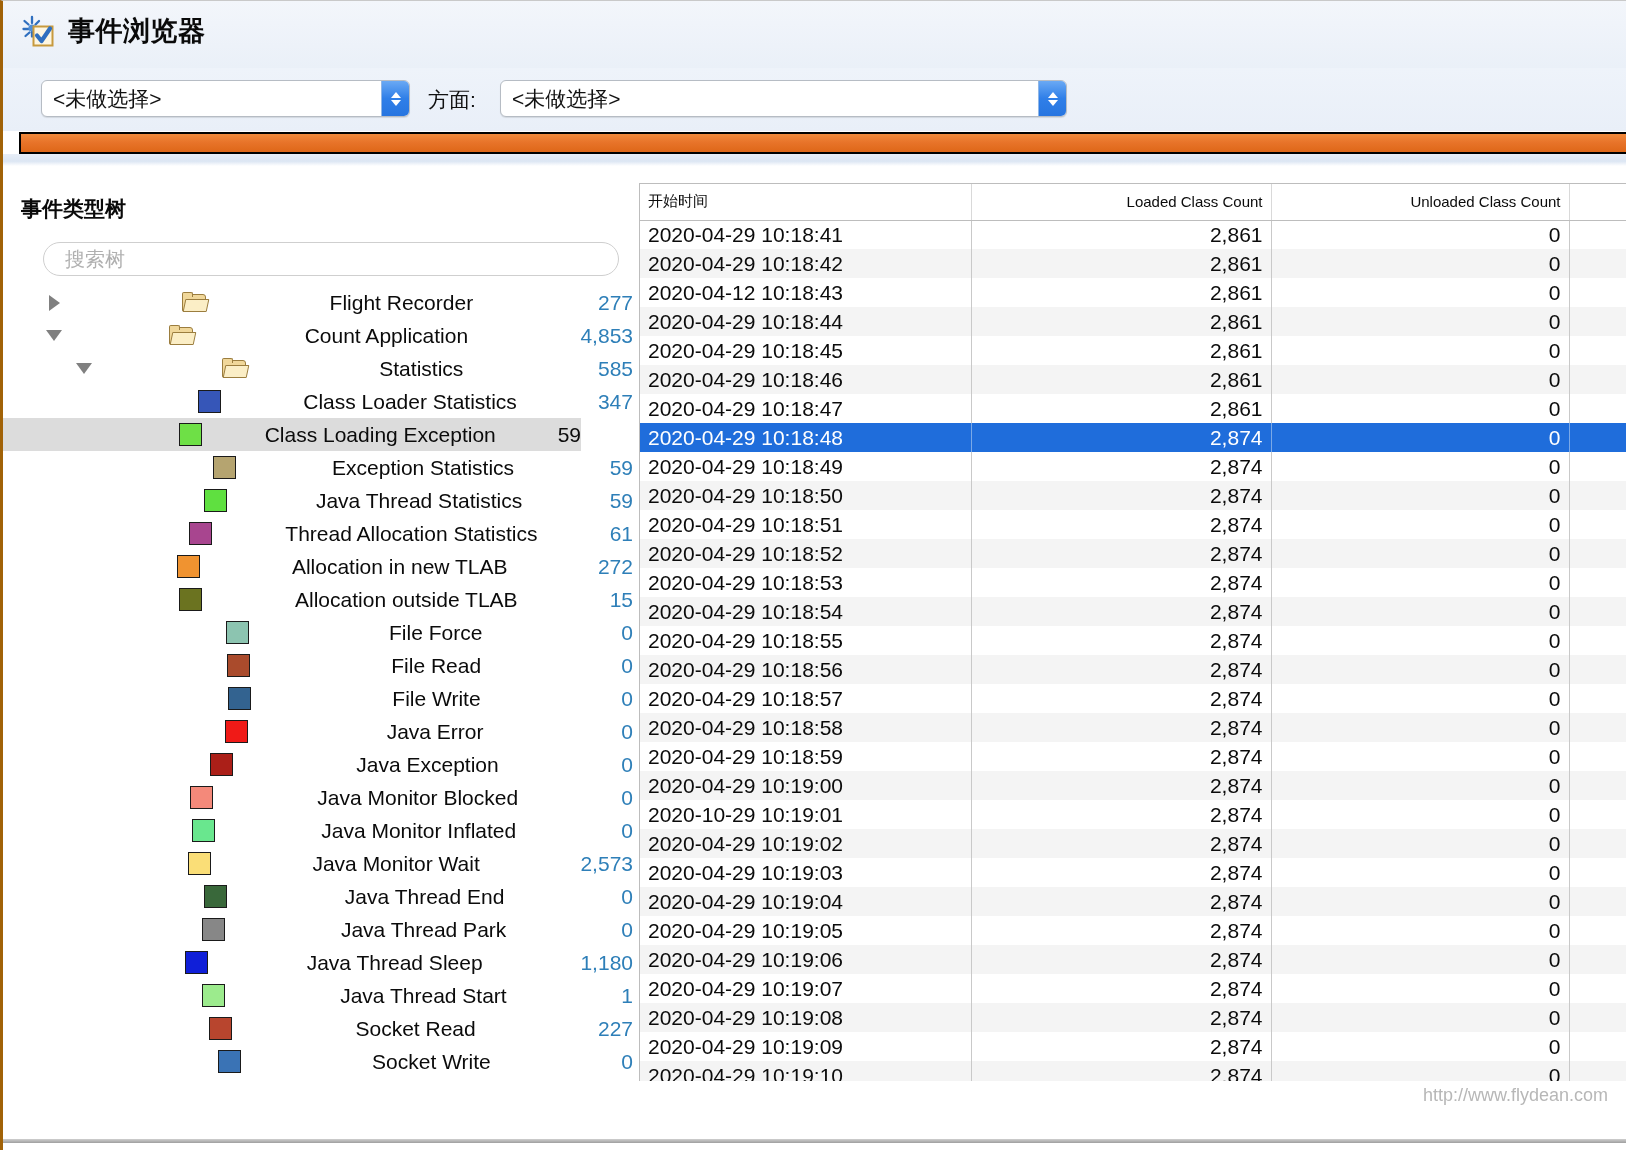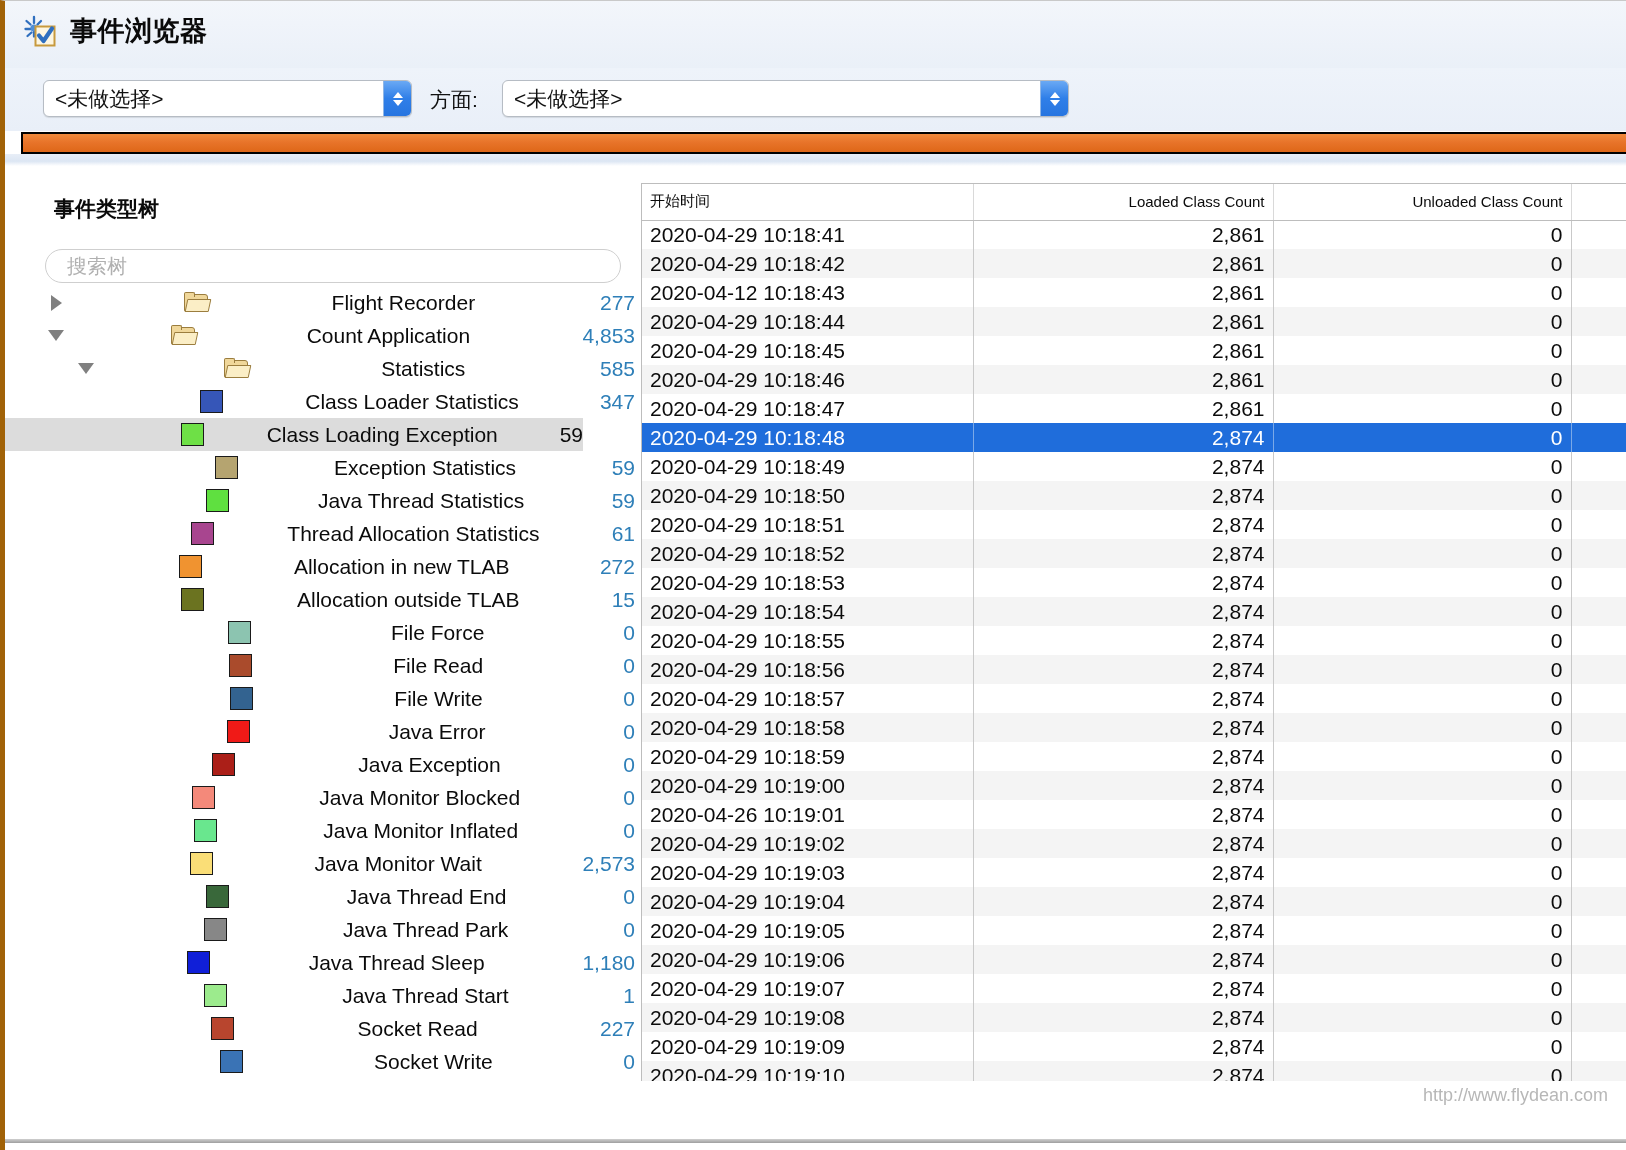--- a/index.html
+++ b/index.html
@@ -9,21 +9,21 @@
     background: #ffffff;
     font-family: "Liberation Sans", "DejaVu Sans", sans-serif;
     overflow: hidden;
   }
 
   #app {
     position: relative;
     width: 1626px;
     height: 1150px;
     background: #ffffff;
-    border-left: 5px solid #a16207;
+    border-left: 3px solid #a16207;
     border-top: 1px solid #c9c9c9;
     overflow: hidden;
   }
 
   
   .header-band {
     position: absolute;
     left: 0; top: 0;
     width: 1626px; height: 67px;
     background: linear-gradient(to bottom, #f3f6fb 0%, #eaf0f8 100%);
@@ -106,25 +106,25 @@
 
   
   .tree-panel {
     position: absolute;
     left: 0; top: 167px;
     width: 630px; height: 912px;
     background: #ffffff;
     overflow: hidden;
   }
   .tree-heading {
-    position: absolute; left: 49px; top: 27px;
+    position: absolute; left: 18px; top: 27px;
     font-size: 21px; font-weight: bold; color: #0a0a0a;
   }
   .search-box {
-    position: absolute; left: 40px; top: 81px;
+    position: absolute; left: 40px; top: 74px;
     width: 576px; height: 34px;
     border: 1px solid #cfcfcf;
     border-radius: 17px;
     background: #ffffff;
     display: flex; align-items: center;
     padding-left: 19px;
   }
   .search-box input {
     border: none; outline: none; background: transparent;
     font-family: inherit; font-size: 20px; color: #333;
@@ -622,21 +622,21 @@
             <td class="num ">0</td>
             <td class="num lastcol"></td>
           </tr>
           <tr class="alt">
             <td class="">2020-04-29 10:19:00</td>
             <td class="num ">2,874</td>
             <td class="num ">0</td>
             <td class="num lastcol"></td>
           </tr>
           <tr>
-            <td class="">2020-04-26 10:19:01</td>
+            <td class="">2020-10-29 10:19:01</td>
             <td class="num ">2,874</td>
             <td class="num ">0</td>
             <td class="num lastcol"></td>
           </tr>
           <tr class="alt">
             <td class="">2020-04-29 10:19:02</td>
             <td class="num ">2,874</td>
             <td class="num ">0</td>
             <td class="num lastcol"></td>
           </tr>

